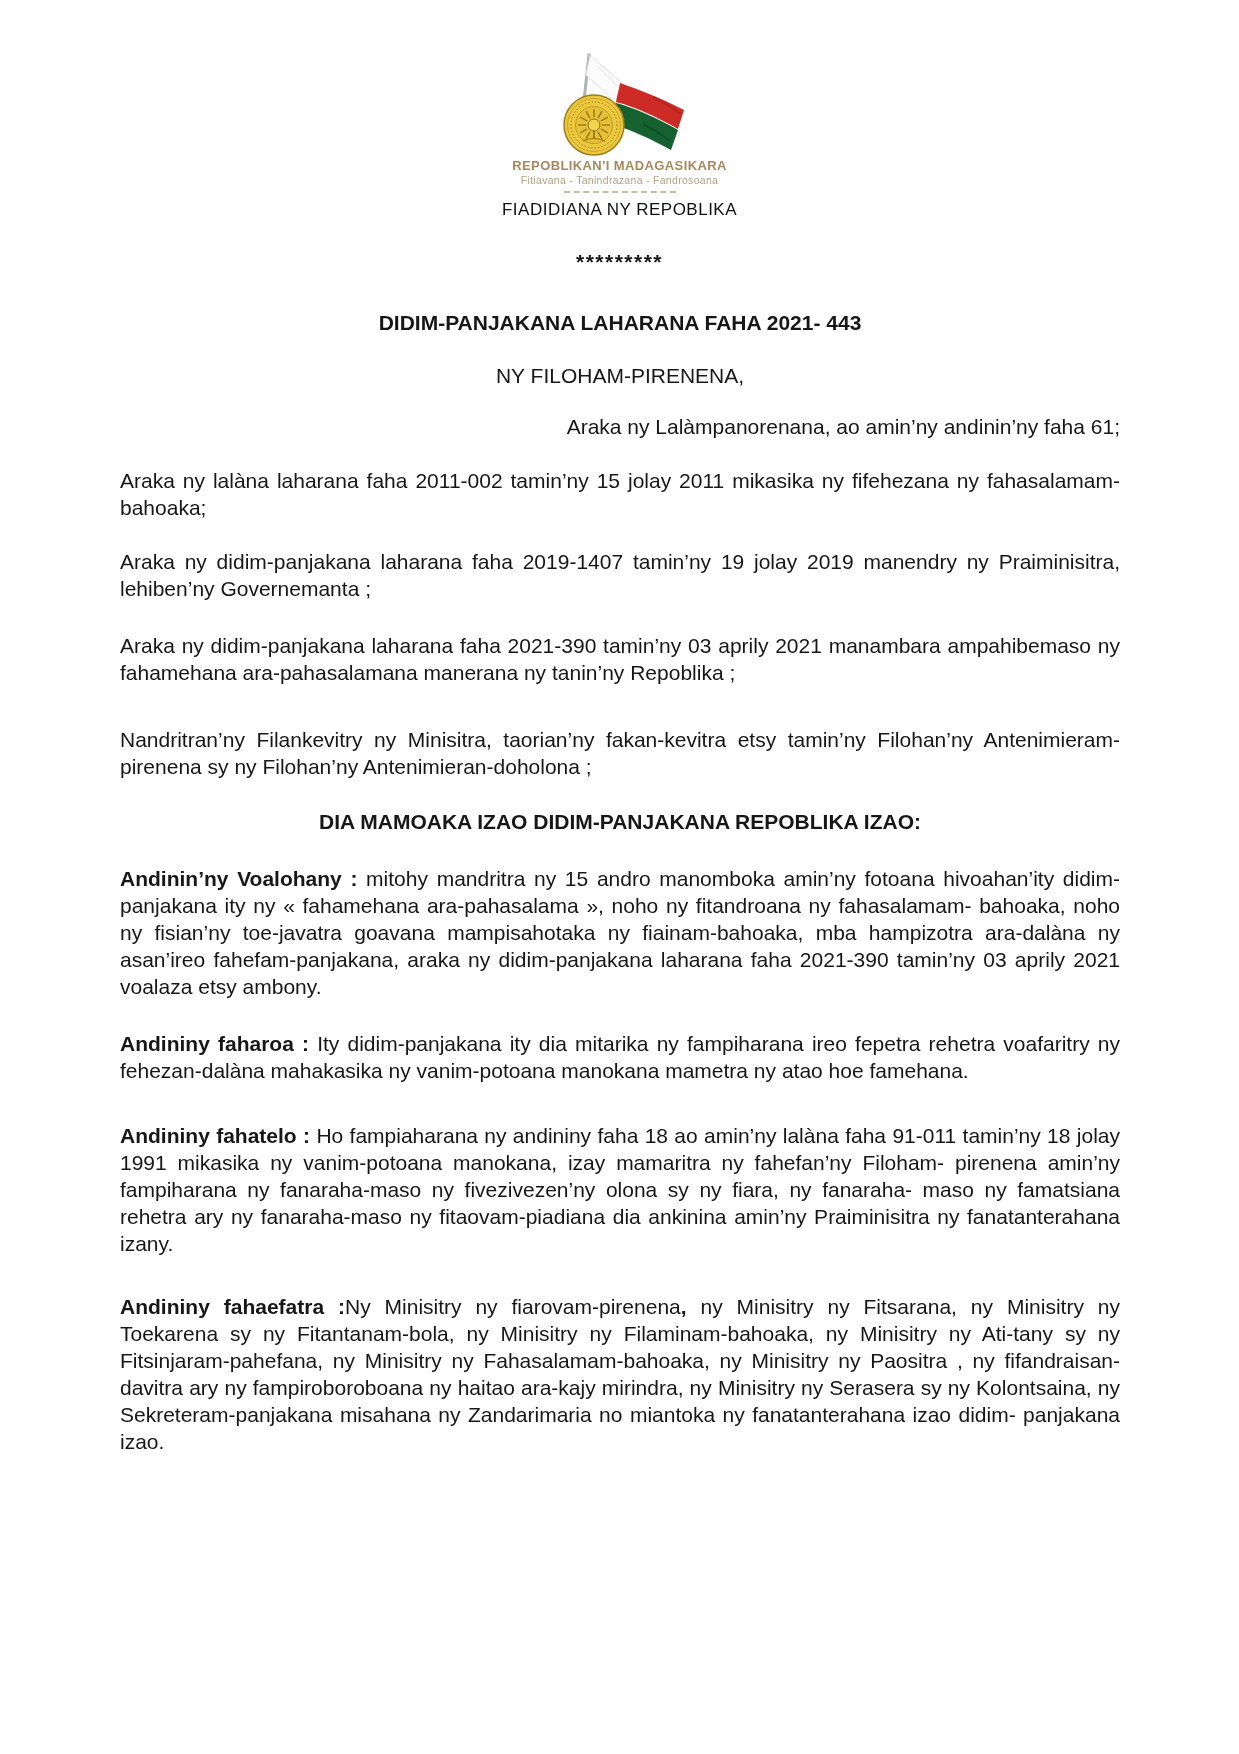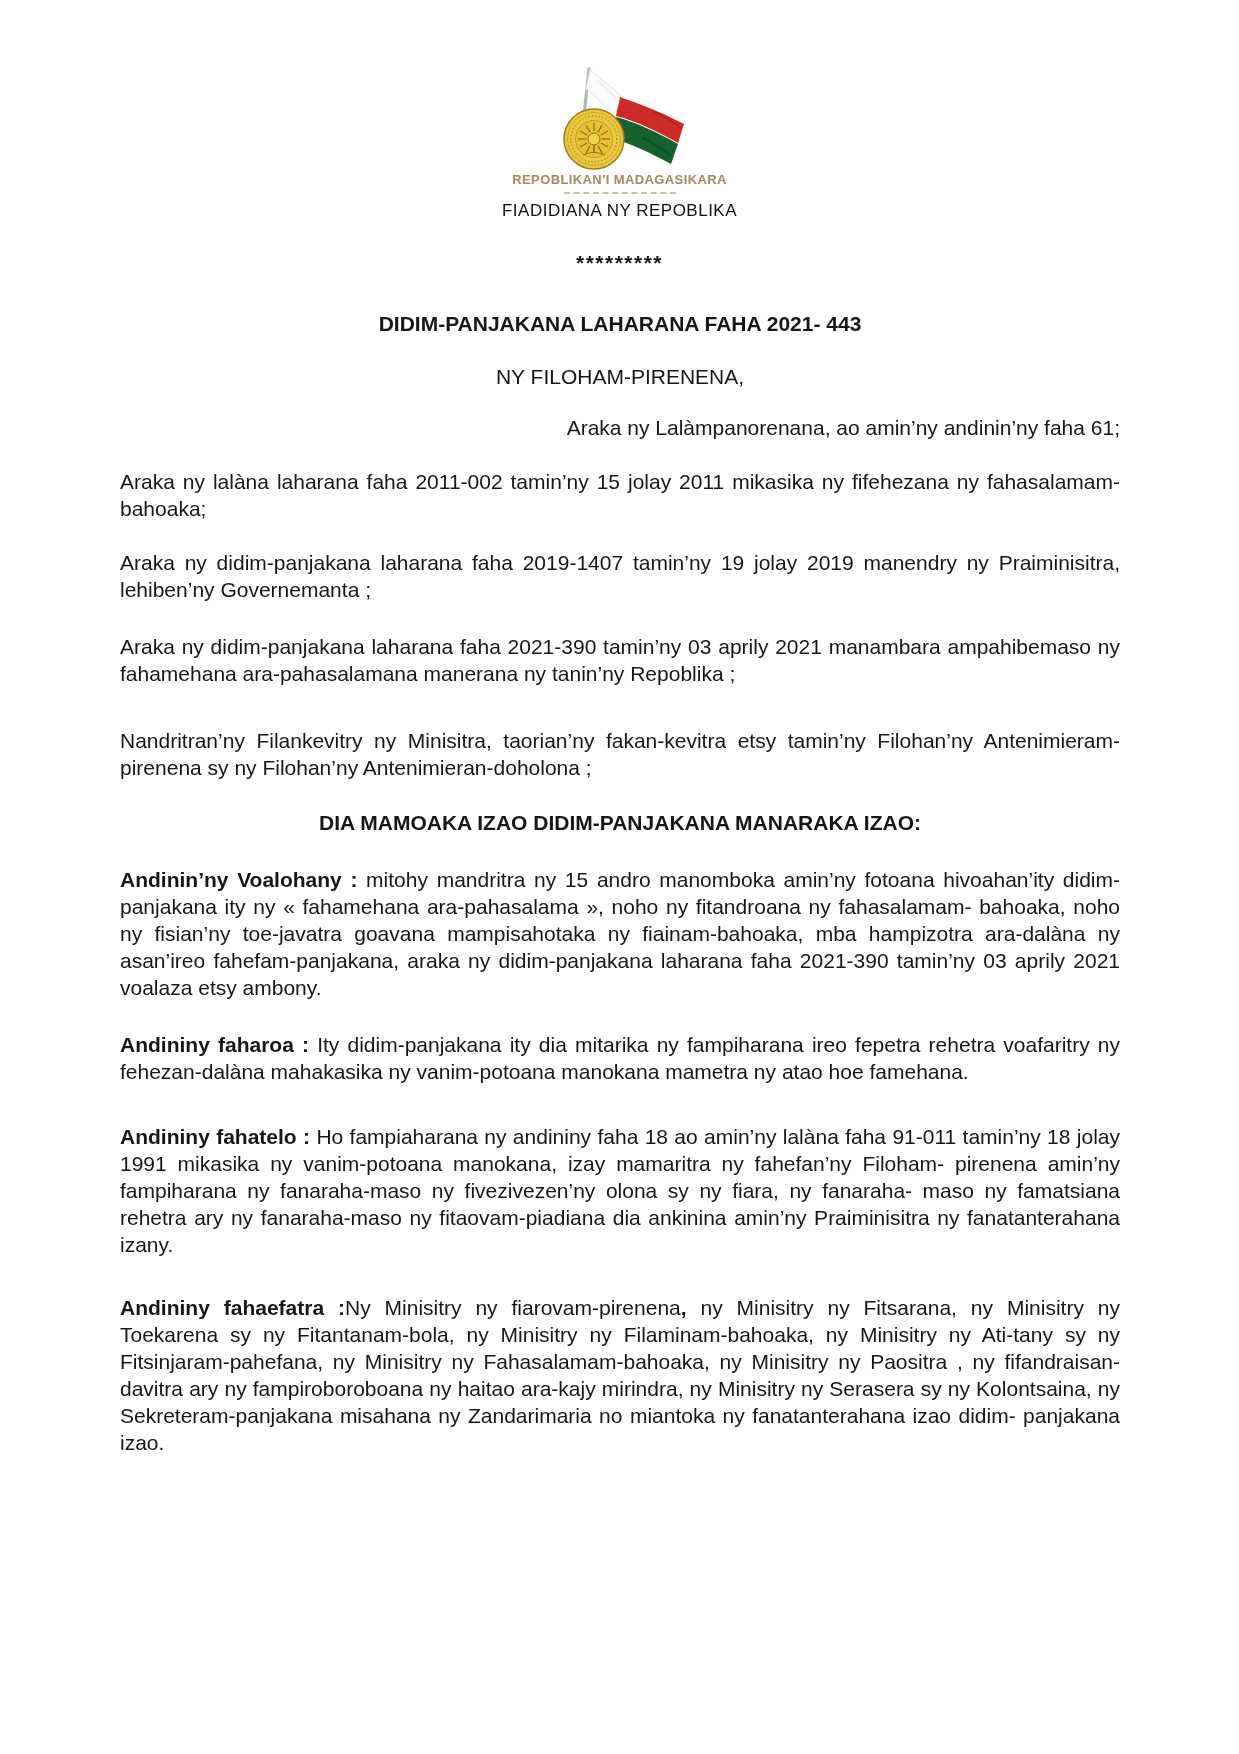--- a/index.html
+++ b/index.html
@@ -1,20 +1,20 @@
 <!DOCTYPE html>
 <html><head>
 <meta charset="utf-8">
 <style>
   html, body { margin: 0; padding: 0; background: #ffffff; }
   .page {
     position: relative;
     width: 1239px;
     height: 1460px;
-    margin: 14px auto;
+    margin: 0 auto;
     background: #ffffff;
     font-family: "Liberation Sans", sans-serif;
     color: #171717;
     overflow: hidden;
   }
   .content { padding: 0 119px 0 120px; }
 
   
   .logo-block { padding-top: 52px; text-align: center; }
   .logo-svg { display: block; margin: 0 auto; }
@@ -96,38 +96,39 @@
           <line x1="55" y1="79.9" x2="51" y2="86.9"></line>
             <line x1="63" y1="79.9" x2="67" y2="86.9"></line>
           <line x1="65.9" y1="77" x2="72.9" y2="81"></line>
         </g>
         <circle cx="59" cy="73" r="6" fill="#f1d44f" stroke="#8a6a15" stroke-width="1"></circle>
         <path d="M59,79 L59,87" stroke="#8a6a15" stroke-width="1.5" fill="none"></path>
         <path d="M48,89 Q59,84 70,89" stroke="#8a6a15" stroke-width="1.2" fill="none"></path>
       </g>
     </svg>
     <div class="org-name">REPOBLIKAN'I MADAGASIKARA</div>
+    <div class="org-motto">Fitiavana - Tanindrazana - Fandrosoana</div>
     <div class="org-rule"></div>
     <div class="office-title">FIADIDIANA NY REPOBLIKA</div>
   </div>
 
   <div class="separator">*********</div>
 
   <div class="content">
     <p class="body-text decree-heading">DIDIM-PANJAKANA LAHARANA FAHA 2021- 443</p>
 
     <p class="body-text issuer">NY FILOHAM-PIRENENA,</p>
 
     <p class="body-text p-first">Araka ny Lalàmpanorenana, ao amin’ny andinin’ny faha 61;</p>
     <p class="body-text justify p-gap">Araka ny lalàna laharana faha 2011-002 tamin’ny 15 jolay 2011 mikasika ny fifehezana ny fahasalamam- bahoaka;</p>
     <p class="body-text justify p-gap">Araka ny didim-panjakana laharana faha 2019-1407 tamin’ny 19 jolay 2019 manendry ny Praiminisitra, lehiben’ny Governemanta ;</p>
     <p class="body-text justify p-gap-l">Araka ny didim-panjakana laharana faha 2021-390 tamin’ny 03 aprily 2021 manambara ampahibemaso ny fahamehana ara-pahasalamana manerana ny tanin’ny Repoblika ;</p>
     <p class="body-text justify p-gap-xl2">Nandritran’ny Filankevitry ny Minisitra, taorian’ny fakan-kevitra etsy tamin’ny Filohan’ny Antenimieram- pirenena sy ny Filohan’ny Antenimieran-doholona ;</p>
 
-    <p class="body-text enact">DIA MAMOAKA IZAO DIDIM-PANJAKANA MANARAKA IZAO:</p>
+    <p class="body-text enact">DIA MAMOAKA IZAO DIDIM-PANJAKANA REPOBLIKA IZAO:</p>
 
     <p class="body-text justify article">
       <span class="bold">Andinin’ny Voalohany :</span><span> mitohy mandritra ny 15 andro manomboka amin’ny fotoana hivoahan’ity didim- panjakana ity ny « fahamehana ara-pahasalama », noho ny fitandroana ny fahasalamam- bahoaka, noho ny fisian’ny toe-javatra goavana mampisahotaka ny fiainam-bahoaka, mba hampizotra ara-dalàna ny asan’ireo fahefam-panjakana, araka ny didim-panjakana laharana faha 2021-390 tamin’ny 03 aprily 2021 voalaza etsy ambony.</span>
     </p>
 
     <p class="body-text justify article">
       <span class="bold">Andininy faharoa :</span><span> Ity didim-panjakana ity dia mitarika ny fampiharana ireo fepetra rehetra voafaritry ny fehezan-dalàna mahakasika ny vanim-potoana manokana mametra ny atao hoe famehana.</span>
     </p>
 
     <p class="body-text justify article article-3">

